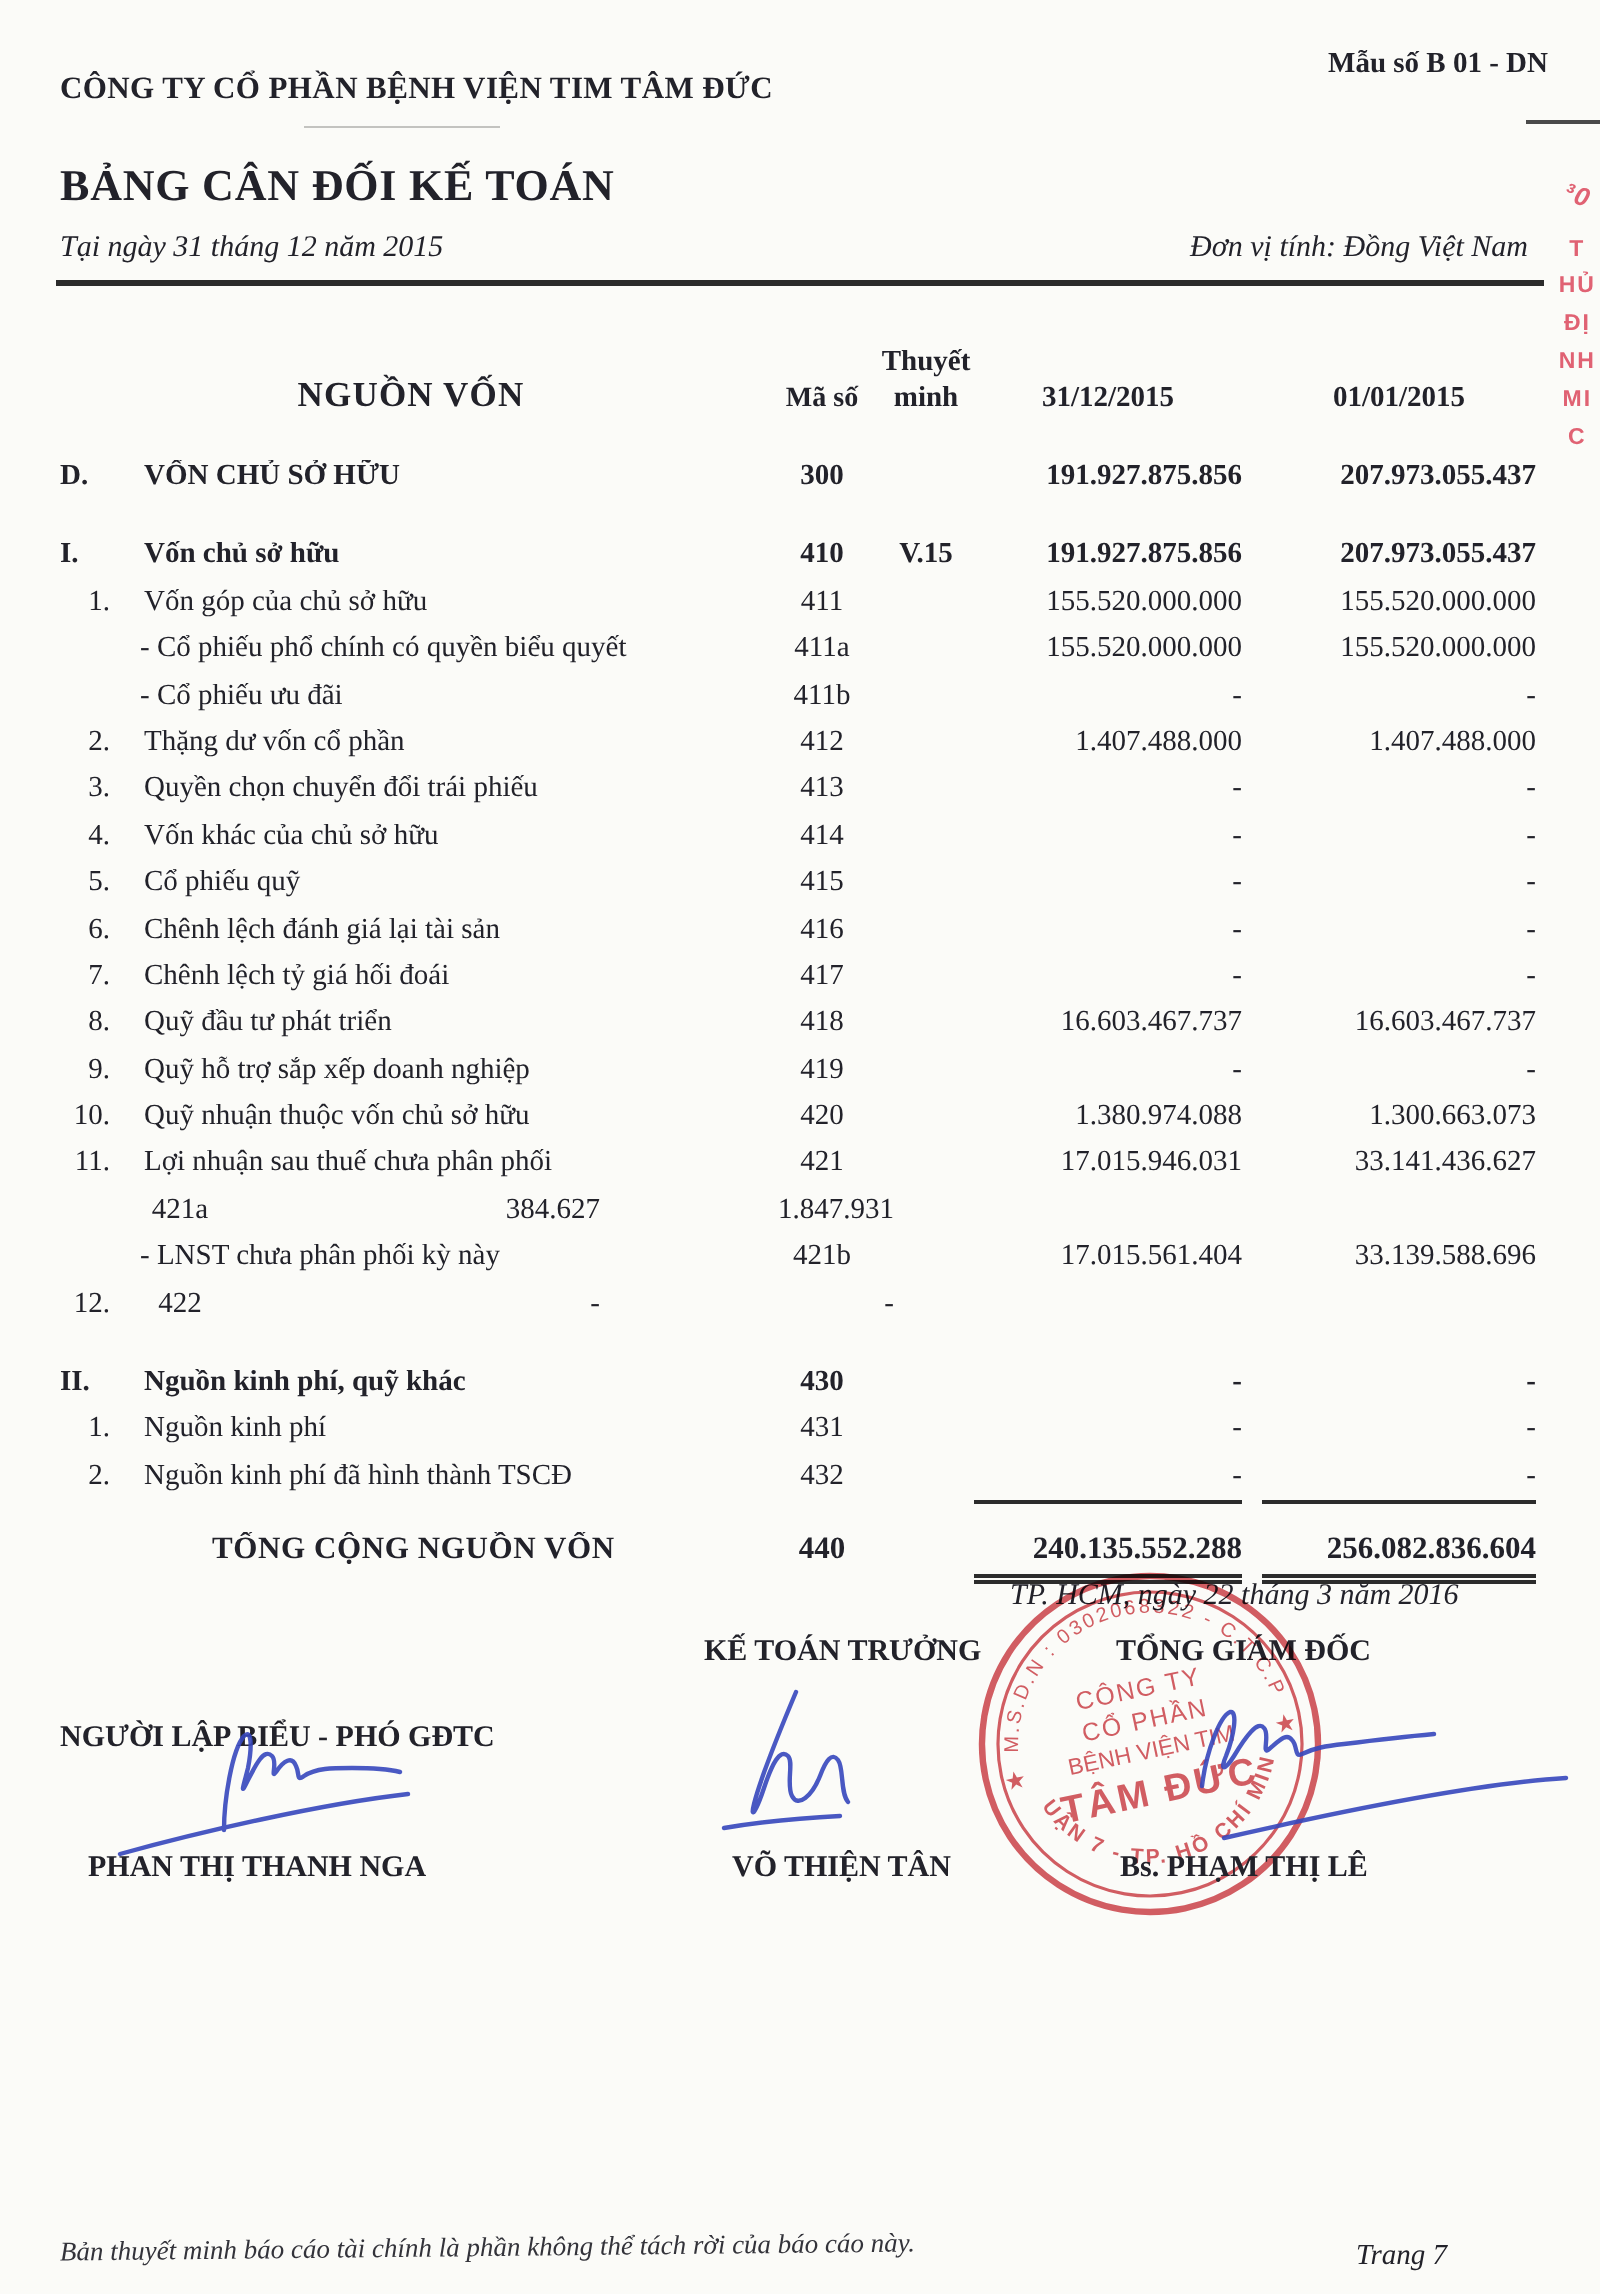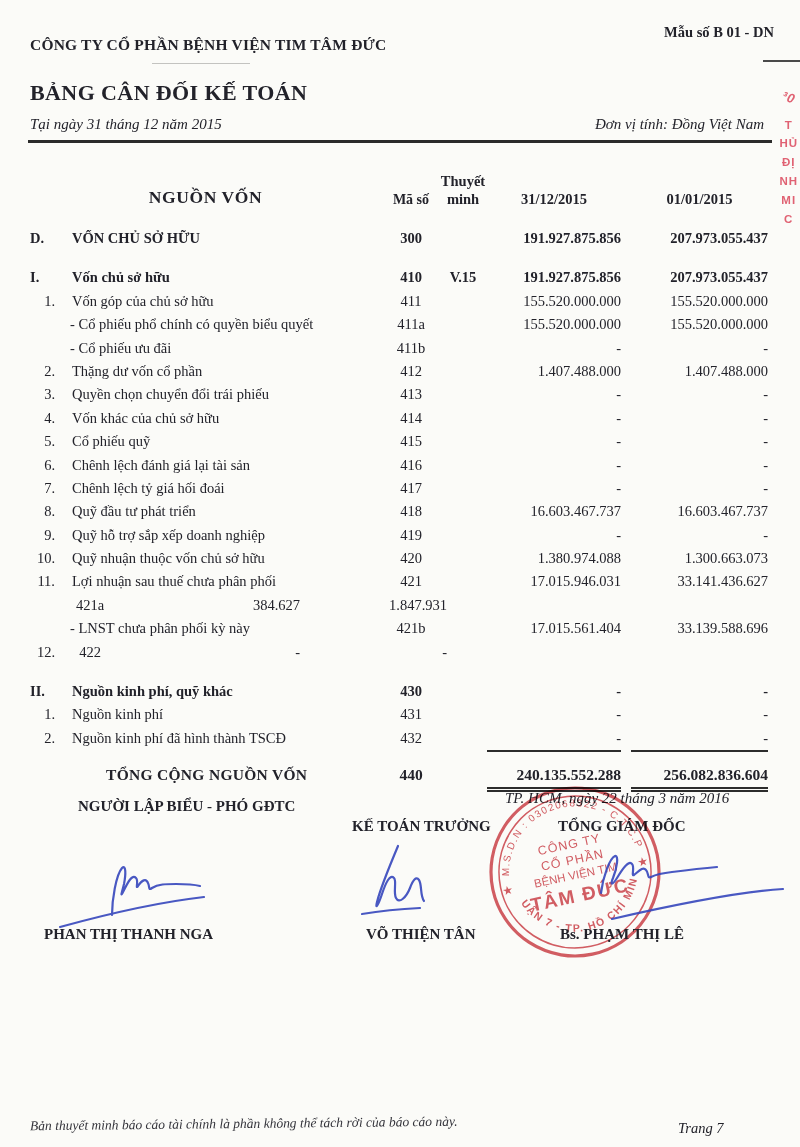--- a/index.html
+++ b/index.html
@@ -37,21 +37,21 @@
   .c-note{width:48px;text-align:center;font-weight:bold;}
   .c-v1{width:134px;text-align:right;white-space:nowrap;}
   .c-v2{width:137px;margin-left:10px;text-align:right;white-space:nowrap;}
   .trow.rule .c-v1,.trow.rule .c-v2{border-bottom:2px solid #2c2c2c;padding-bottom:3px;}
   .trow.total{margin-top:13px;font-weight:bold;font-size:15.5px;align-items:baseline;}
   .trow.total .c-label{padding-left:44px;letter-spacing:.3px;}
   .trow.total .c-v1,.trow.total .c-v2{border-bottom:5px double #2c2c2c;padding-bottom:3px;}
   
   .sign-date{left:505px;top:790px;font-size:15px;font-style:italic;z-index:1;}
   .role{font-size:15px;font-weight:bold;z-index:1;}
-  .role1{left:30px;top:798px;margin-left:48px;}
+  .role1{left:30px;top:861px;}
   .role2{left:352px;top:818px;}
   .role3{left:558px;top:818px;}
   .sname{font-size:15px;font-weight:bold;z-index:3;}
   .sname1{left:44px;top:926px;}
   .sname2{left:366px;top:926px;}
   .sname3{left:560px;top:926px;}
   .stamp-wrap{left:487px;top:784px;width:176px;height:176px;z-index:2;
     mix-blend-mode:multiply;opacity:.88;transform:rotate(-12deg);}
   .sig-layer{left:0;top:780px;width:800px;height:180px;z-index:4;pointer-events:none;}
   

